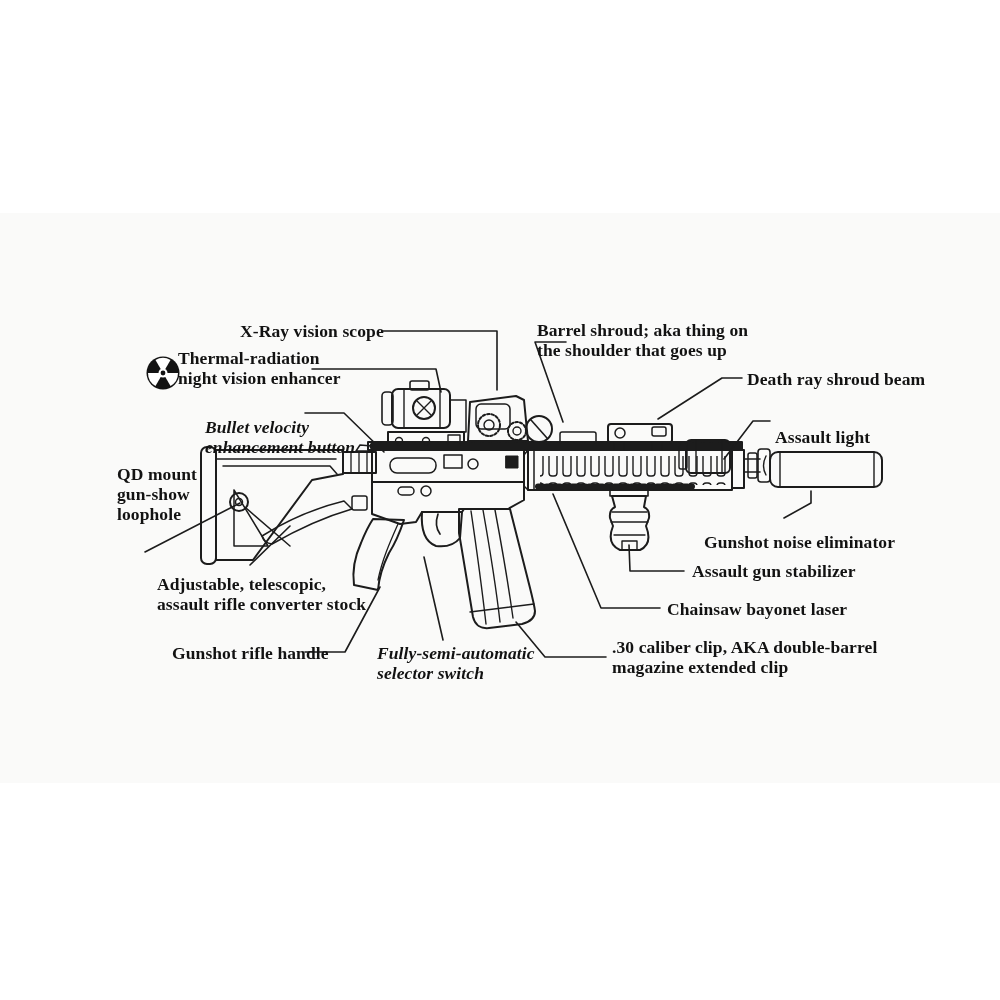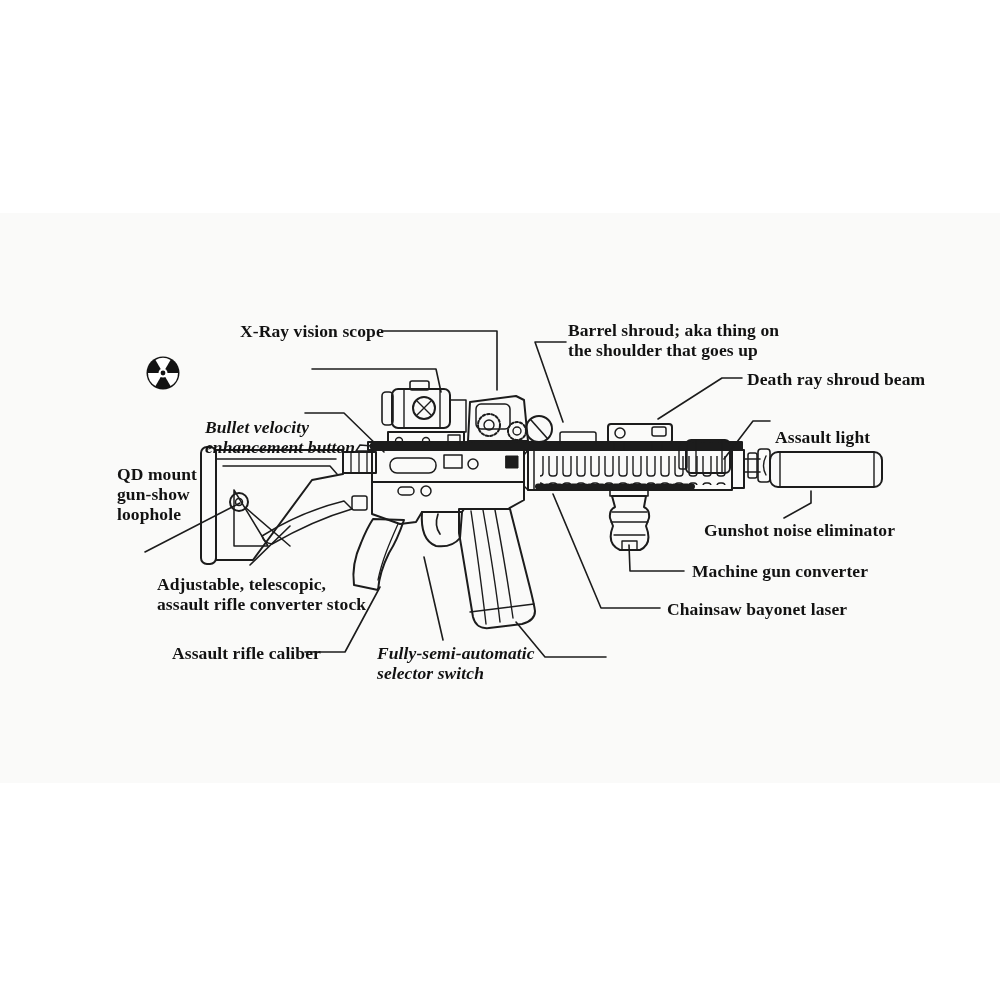--- a/index.html
+++ b/index.html
@@ -9,24 +9,24 @@
   .lbl{position:absolute;font-family:"Liberation Serif",serif;font-weight:700;
        font-size:17.5px;line-height:20px;color:#121212;white-space:pre-line;
        letter-spacing:0.1px;}
   .l-xray{left:240px;top:321px;}
   .l-thermal{left:178px;top:348px;}
   .l-bullet{left:205px;top:417px;font-style:italic;}
   .l-qd{left:117px;top:464px;}
   .l-stock{left:157px;top:574px;}
   .l-handle{left:172px;top:643px;}
   .l-selector{left:377px;top:643px;font-style:italic;}
-  .l-shroud{left:568px;top:320px;}
+  .l-shroud{left:537px;top:320px;}
   .l-deathray{left:747px;top:369px;}
   .l-light{left:775px;top:411px;margin-top:16px;}
-  .l-gunshot{left:704px;top:520px;}
+  .l-gunshot{left:704px;top:532px;}
   .l-stabilizer{left:692px;top:561px;}
   .l-bayonet{left:667px;top:599px;}
   .l-clip{left:612px;top:637px;}
 </style>
 </head>
 <body>
 
 <div class="canvas">
   <div class="print-band"></div>
 
@@ -181,30 +181,34 @@
       <circle cx="163" cy="373" r="16.5" fill="#131313" stroke="none"></circle>
       <path d="M163 373 L155.5 360 A15 15 0 0 1 170.5 360 Z" fill="#ffffff" stroke="none"></path>
       <path d="M163 373 L148 373 A15 15 0 0 0 155.5 386 Z" fill="#ffffff" stroke="none"></path>
       <path d="M163 373 L170.5 386 A15 15 0 0 0 178 373 Z" fill="#ffffff" stroke="none"></path>
       <circle cx="163" cy="373" r="4.5" fill="#ffffff" stroke="none"></circle>
       <circle cx="163" cy="373" r="2.4" fill="#131313" stroke="none"></circle>
     </g>
   </svg>
 
   <div class="lbl l-xray">X-Ray vision scope</div>
+  <div class="lbl l-thermal">Thermal-radiation
+night vision enhancer</div>
   <div class="lbl l-bullet">Bullet velocity
 enhancement button</div>
   <div class="lbl l-stock">Adjustable, telescopic,
 assault rifle converter stock</div>
   <div class="lbl l-qd">QD mount
 gun-show
 loophole</div>
-  <div class="lbl l-handle">Assault rifle caliber</div>
+  <div class="lbl l-handle">Gunshot rifle handle</div>
   <div class="lbl l-selector">Fully-semi-automatic
 selector switch</div>
   <div class="lbl l-shroud">Barrel shroud; aka thing on
 the shoulder that goes up</div>
   <div class="lbl l-deathray">Death ray shroud beam</div>
   <div class="lbl l-light">Assault light</div>
   <div class="lbl l-gunshot">Gunshot noise eliminator</div>
-  <div class="lbl l-stabilizer">Machine gun converter</div>
+  <div class="lbl l-stabilizer">Assault gun stabilizer</div>
   <div class="lbl l-bayonet">Chainsaw bayonet laser</div>
+  <div class="lbl l-clip">.30 caliber clip, AKA double-barrel
+magazine extended clip</div>
 </div>
 
 </body></html>

